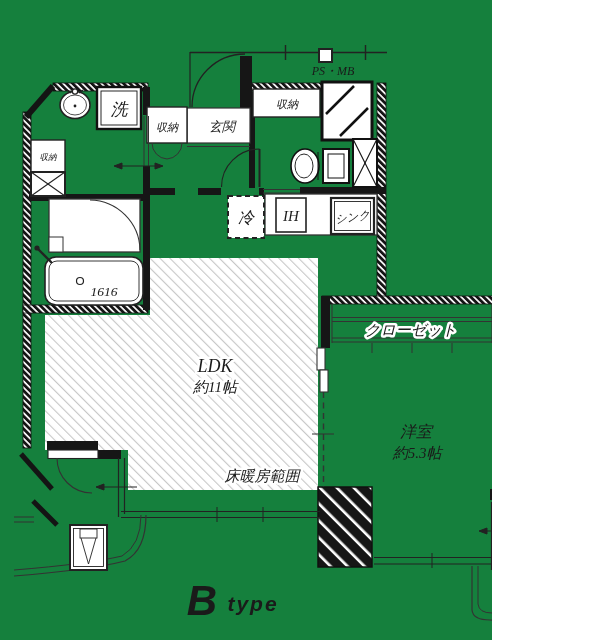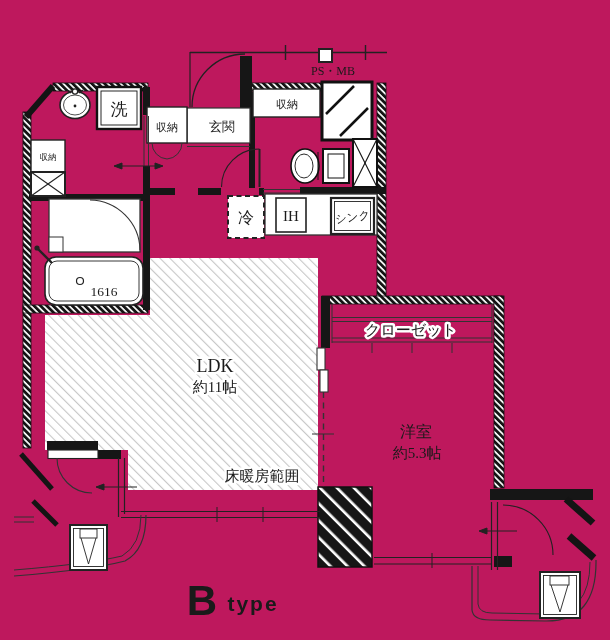--- a/index.html
+++ b/index.html
@@ -1,17 +1,17 @@
 <!DOCTYPE html>
 <html><head>
 <meta charset="utf-8">
 <style>
   html,body{margin:0;padding:0;background:#fff;}
-  .page{position:relative;width:610px;height:640px;background:#be185d;overflow:hidden;
-        font-family:"Liberation Serif", serif;}
+  .page{position:relative;width:492px;height:640px;background:#15803d;overflow:hidden;
+        font-family:"Liberation Serif", serif;font-style:italic;}
   svg{display:block;}
   text{font-family:"Liberation Serif", serif;fill:#1a1a1a;}
   .halo{paint-order:stroke fill;stroke:#fff;stroke-width:5px;stroke-linejoin:round;}
   .title-b{font-family:"Liberation Sans", sans-serif;font-weight:bold;}
 </style>
 </head>
 <body>
 
 <div class="page">
 <svg width="610" height="640" viewBox="0 0 610 640">

